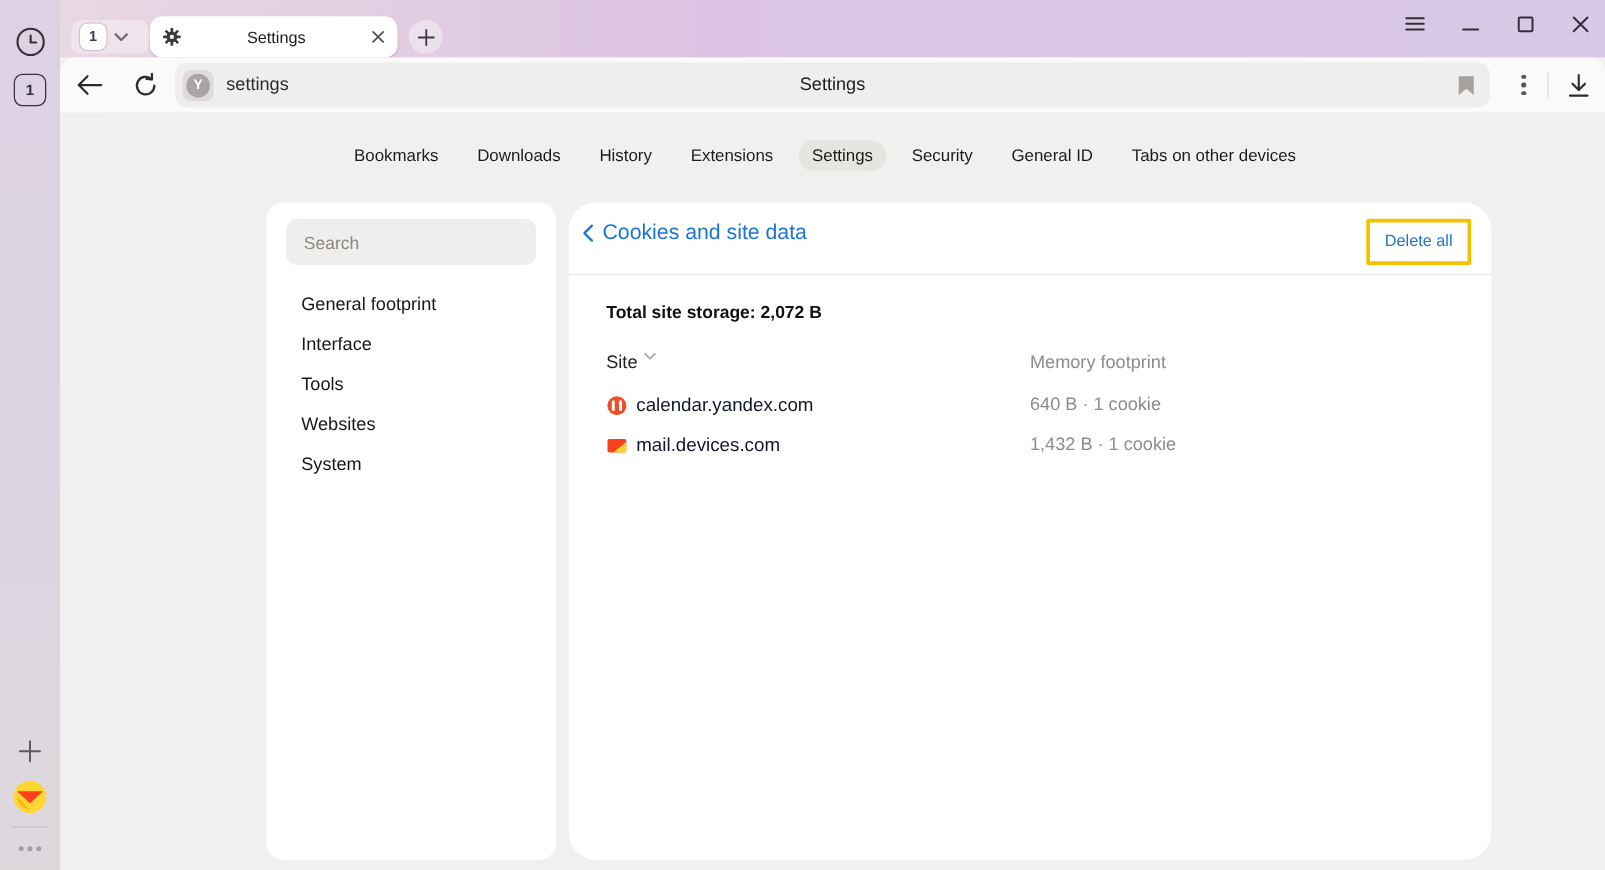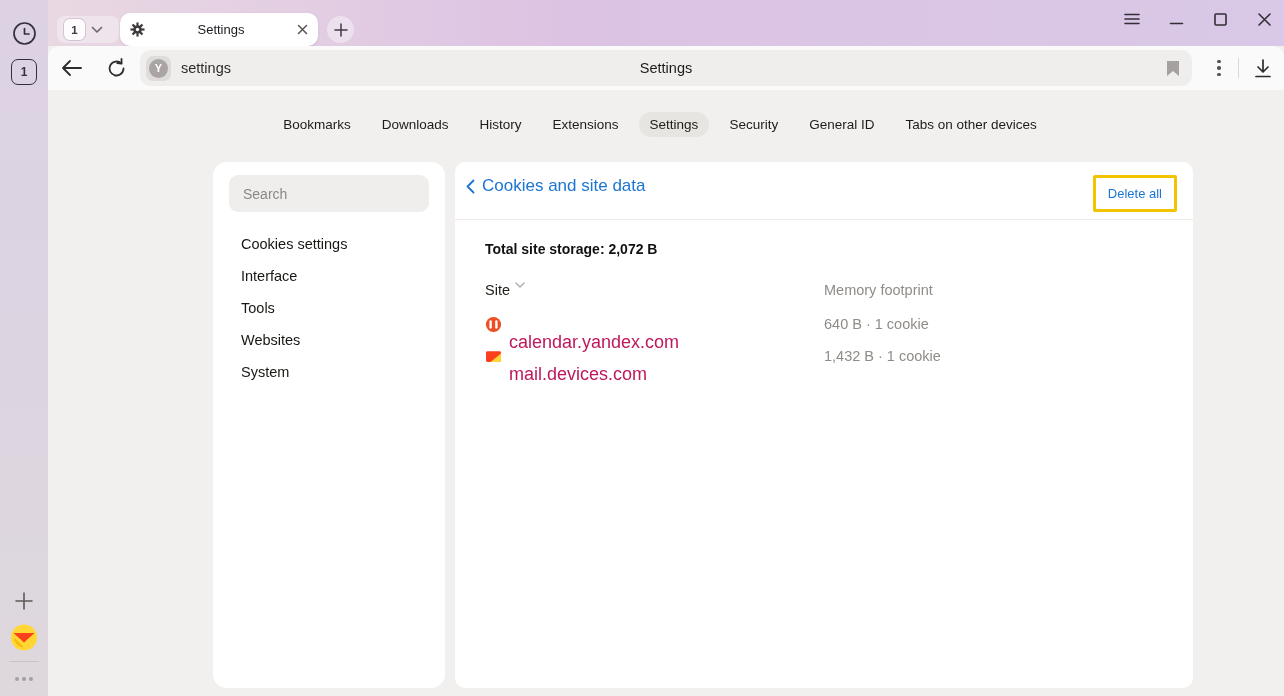--- a/index.html
+++ b/index.html
@@ -70,38 +70,38 @@
   .sidebar-card { position:absolute; left:129px; top:72px; width:232px; height:526px; background:#fff;
     border-radius:14px; }
   .search-box { position:absolute; left:16px; top:13px; width:200px; height:37px; background:#f0eeec;
     border:none; outline:none; border-radius:9px; padding:16px 14px; font-size:14px;
     font-family:"Liberation Sans",sans-serif; color:#2b2a28; }
   .search-box::placeholder { color:#8b8884; }
   .side-items { position:absolute; left:0; top:66px; width:100%; }
   .side-item { height:32px; line-height:32px; padding-left:28px; font-size:14.5px; color:#181714; cursor:pointer; }
 
   .main-card { position:absolute; left:371px; top:72px; width:738px; height:526px; background:#fff;
-    border-radius:10px; }
+    border-radius:22px; }
   .card-header { position:absolute; left:0; top:0; width:100%; height:58px; border-bottom:1px solid #eceae7; }
   .back-header { position:absolute; left:11px; top:14px; display:flex; align-items:center; gap:7px;
     cursor:pointer; }
   .back-header .txt { font-size:17px; font-weight:500; color:#1b75d2; }
   .delete-all-box { position:absolute; right:16px; top:13px; border:3px solid #f3c300; border-radius:2px;
     padding:6px 12px 7px; background:#fff; }
   .delete-all-box .lnk { font-size:13px; color:#1b75d2; cursor:pointer; white-space:nowrap; }
 
   .total-storage { position:absolute; left:30px; top:79px; font-size:14px; font-weight:bold; color:#111; }
   .tbl-head { position:absolute; left:0; top:120px; width:100%; height:24px; }
   .col-site { position:absolute; left:30px; top:0; font-size:14.5px; color:#222019; display:flex;
     align-items:flex-start; gap:5px; cursor:pointer; }
   .col-mem  { position:absolute; left:369px; top:0; font-size:14.5px; color:#8f8c88; }
   .site-row { position:absolute; left:0; width:100%; height:26px; }
   .row-1 { top:151px; } .row-2 { top:183px; }
   .site-fav { position:absolute; left:30px; top:3px; width:17px; height:17px; }
-  .site-name { position:absolute; left:54px; top:19px; font-size:18px; color:#be185d; }
+  .site-name { position:absolute; left:54px; top:3px; font-size:15px; color:#0f172a; }
   .site-mem  { position:absolute; left:369px; top:3px; font-size:14.5px; color:#8f8c88; }
 
   svg { display:block; }
 </style>
 </head>
 <body>
 
 <div class="left-strip">
   <div class="strip-btn clock-btn">
     <svg width="25" height="25" viewBox="0 0 25 25">
@@ -235,21 +235,21 @@
     <span class="nav-tab">Extensions</span>
     <span class="nav-tab active">Settings</span>
     <span class="nav-tab">Security</span>
     <span class="nav-tab">General ID</span>
     <span class="nav-tab">Tabs on other devices</span>
   </div>
 
   <div class="sidebar-card">
     <input class="search-box" placeholder="Search" style="">
     <div class="side-items">
-      <div class="side-item">Cookies settings</div>
+      <div class="side-item">General footprint</div>
       <div class="side-item">Interface</div>
       <div class="side-item">Tools</div>
       <div class="side-item">Websites</div>
       <div class="side-item">System</div>
     </div>
   </div>
 
   <div class="main-card">
     <div class="card-header">
       <div class="back-header">

